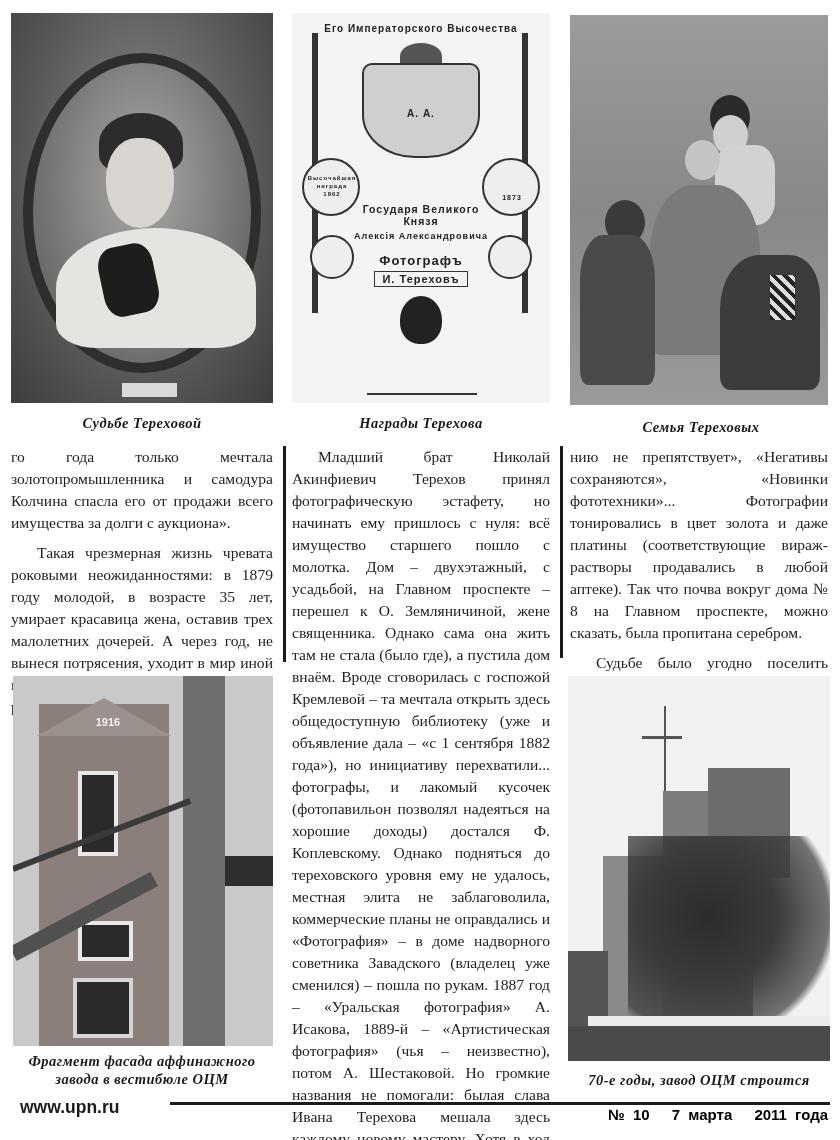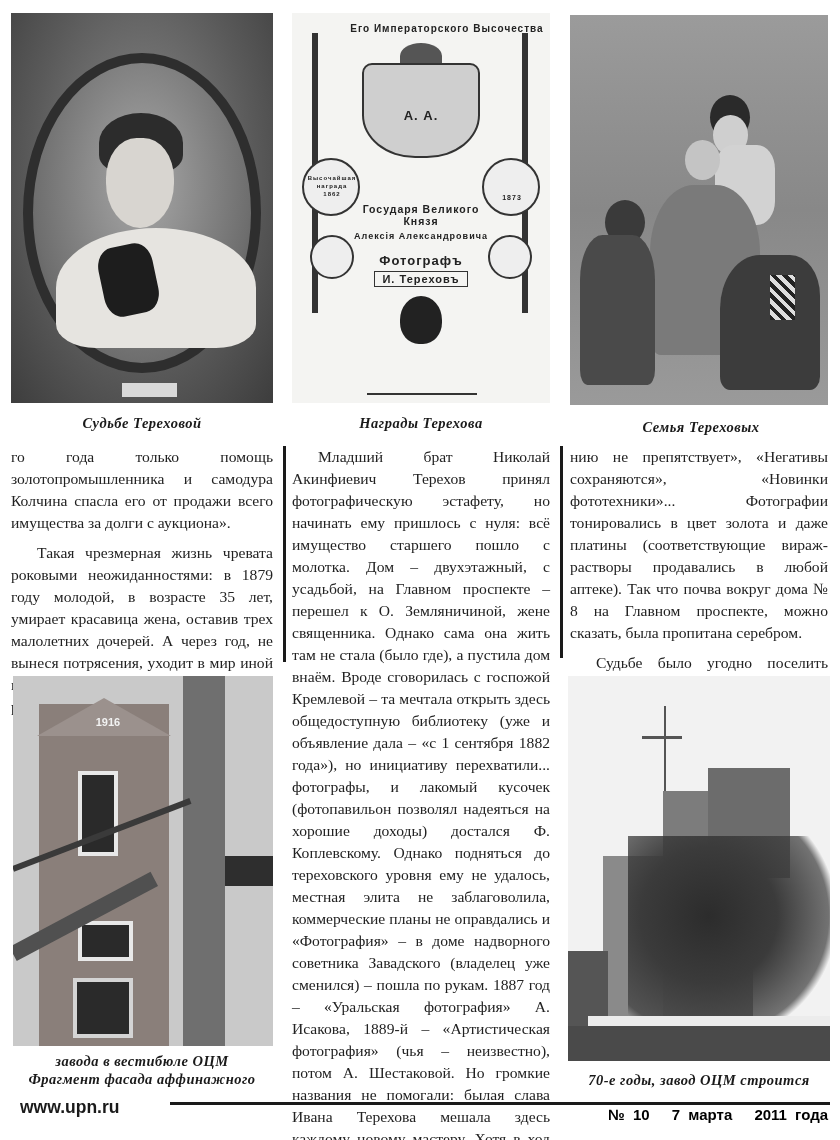--- a/index.html
+++ b/index.html
@@ -76,24 +76,24 @@
   <div class="bow"></div>
   <div class="hair"></div>
   <div class="face"></div>
   <div class="plate"></div>
 </div>
 <div class="caption" style="left:11px; top:414px; width:262px;">Судьбе Тереховой</div>
 
 <div class="photo" id="p-awards">
   <div class="line" style="left:20px; top:20px; width:6px; height:280px;"></div>
   <div class="line" style="left:230px; top:20px; width:6px; height:280px;"></div>
-  <div class="title-txt" style="left:30px; top:10px; width:198px; font-size:10px;margin-left:26px;">Его Императорского Высочества</div>
+  <div class="title-txt" style="left:30px; top:10px; width:198px; font-size:10px;">Его Императорского Высочества</div>
   <div class="crown"></div>
   <div class="canopy"></div>
-  <div class="title-txt" style="left:100px; top:95px; width:58px; font-size:13px;">А. А.</div>
+  <div class="title-txt" style="left:100px; top:95px; width:58px; font-size:10px;">А. А.</div>
   <div class="medal" style="left:10px; top:145px; width:58px; height:58px;">
     <div class="title-txt" style="left:2px; top:14px; width:52px; font-size:6px; line-height:8px;">
       <div>Высочайшая</div>
       <div>награда</div>
       <div>1862</div>
     </div>
   </div>
   <div class="medal" style="left:190px; top:145px; width:58px; height:58px;">
     <div class="title-txt" style="left:2px; top:34px; width:52px; font-size:7px;">1873</div>
   </div>
@@ -115,21 +115,21 @@
   <div class="fig" style="left:115px; top:125px; width:35px; height:40px; border-radius:50%; background:#c4c4c4;"></div>
   <div class="fig" style="left:80px; top:170px; width:110px; height:170px; border-radius:40% 40% 10% 10%; background:#7a7a7a;"></div>
   <div class="fig" style="left:35px; top:185px; width:40px; height:45px; border-radius:50%; background:#3a3a3a;"></div>
   <div class="fig" style="left:10px; top:220px; width:75px; height:150px; border-radius:30% 30% 10% 10%; background:#4a4a4a;"></div>
   <div class="fig" style="left:150px; top:240px; width:100px; height:135px; border-radius:40% 30% 10% 10%; background:#3c3c3c;"></div>
   <div class="fig" style="left:200px; top:260px; width:25px; height:45px; background:repeating-linear-gradient(45deg,#222 0 4px,#ddd 4px 8px);"></div>
 </div>
 <div class="caption" style="left:572px; top:418px; width:258px;">Семья Тереховых</div>
 
 <div class="col-text" style="left:11px; top:446px; width:262px;">
-  <p>го года только помощь золотопромышленника и самодура Колчина спасла его от продажи всего имущества за долги с аукциона».</p>
+  <p>го года только мечтала золотопромышленника и самодура Колчина спасла его от продажи всего имущества за долги с аукциона».</p>
   <p class="indent">Такая чрезмерная жизнь чревата роковыми неожиданностями: в 1879 году молодой, в возрасте 35 лет, умирает красавица жена, оставив трех малолетних дочерей. А через год, не вынеся потрясения, уходит в мир иной и сам Иван Акинфиевич, 45 лет от роду.</p>
 </div>
 <div class="vrule" style="left:283px; top:446px; height:216px;"></div>
 
 <div class="col-text" style="left:292px; top:446px; width:258px;">
   <p class="indent first">Младший брат Николай Акинфиевич Терехов принял фотографическую эстафету, но начинать ему пришлось с нуля: всё имущество старшего пошло с молотка. Дом – двухэтажный, с усадьбой, на Главном проспекте – перешел к О. Земляничиной, жене священника. Однако сама она жить там не стала (было где), а пустила дом внаём. Вроде сговорилась с госпожой Кремлевой – та мечтала открыть здесь общедоступную библиотеку (уже и объявление дала – «с 1 сентября 1882 года»), но инициативу перехватили... фотографы, и лакомый кусочек (фотопавильон позволял надеяться на хорошие доходы) достался Ф. Коплевскому. Однако подняться до тереховского уровня ему не удалось, местная элита не заблаговолила, коммерческие планы не оправдались и «Фотография» – в доме надворного советника Завадского (владелец уже сменился) – пошла по рукам. 1887 год – «Уральская фотография» А. Исакова, 1889-й – «Артистическая фотография» (чья – неизвестно), потом А. Шестаковой. Но громкие названия не помогали: былая слава Ивана Терехова мешала здесь каждому новому мастеру. Хотя в ход шла зазывающая реклама: «Пасмурная погода фотографирова-</p>
 </div>
 <div class="vrule" style="left:560px; top:446px; height:212px;"></div>
 
 <div class="col-text" style="left:570px; top:446px; width:258px;">
@@ -143,22 +143,22 @@
   <div class="year">1916</div>
   <div class="window" style="left:65px; top:95px; width:40px; height:85px;"></div>
   <div class="window" style="left:65px; top:245px; width:55px; height:40px;"></div>
   <div class="window" style="left:60px; top:302px; width:60px; height:60px; border-color:#d4d4d4;"></div>
   <div class="column"></div>
   <div class="stair" style="left:0; top:190px; width:190px; transform:rotate(-21deg);"></div>
   <div class="stair" style="left:0; top:270px; width:160px; height:16px; background:#505050; transform:rotate(-28deg);"></div>
   <div class="stair" style="left:212px; top:180px; width:48px; height:30px; background:#2e2e2e;"></div>
 </div>
 <div class="caption" style="left:11px; top:1052px; width:262px; line-height:18px;">
+  <div>Фрагмент фасада аффинажного</div>
   <div>завода в вестибюле ОЦМ</div>
-  <div>Фрагмент фасада аффинажного</div>
 </div>
 
 <div class="photo" id="p-building">
   <div class="tower" style="left:96px; top:30px; width:2px; height:90px; background:#555;"></div>
   <div class="tower" style="left:74px; top:60px; width:40px; height:3px; background:#555;"></div>
   <div class="tower" style="left:35px; top:180px; width:60px; height:170px; background:#8a8a8a;"></div>
   <div class="tower" style="left:95px; top:115px; width:90px; height:235px; background:#7c7c7c;"></div>
   <div class="tower" style="left:140px; top:92px; width:82px; height:110px; background:#6c6c6c;"></div>
   <div class="tower" style="left:0; top:275px; width:40px; height:75px; background:#555;"></div>
   <div class="trees"></div>

